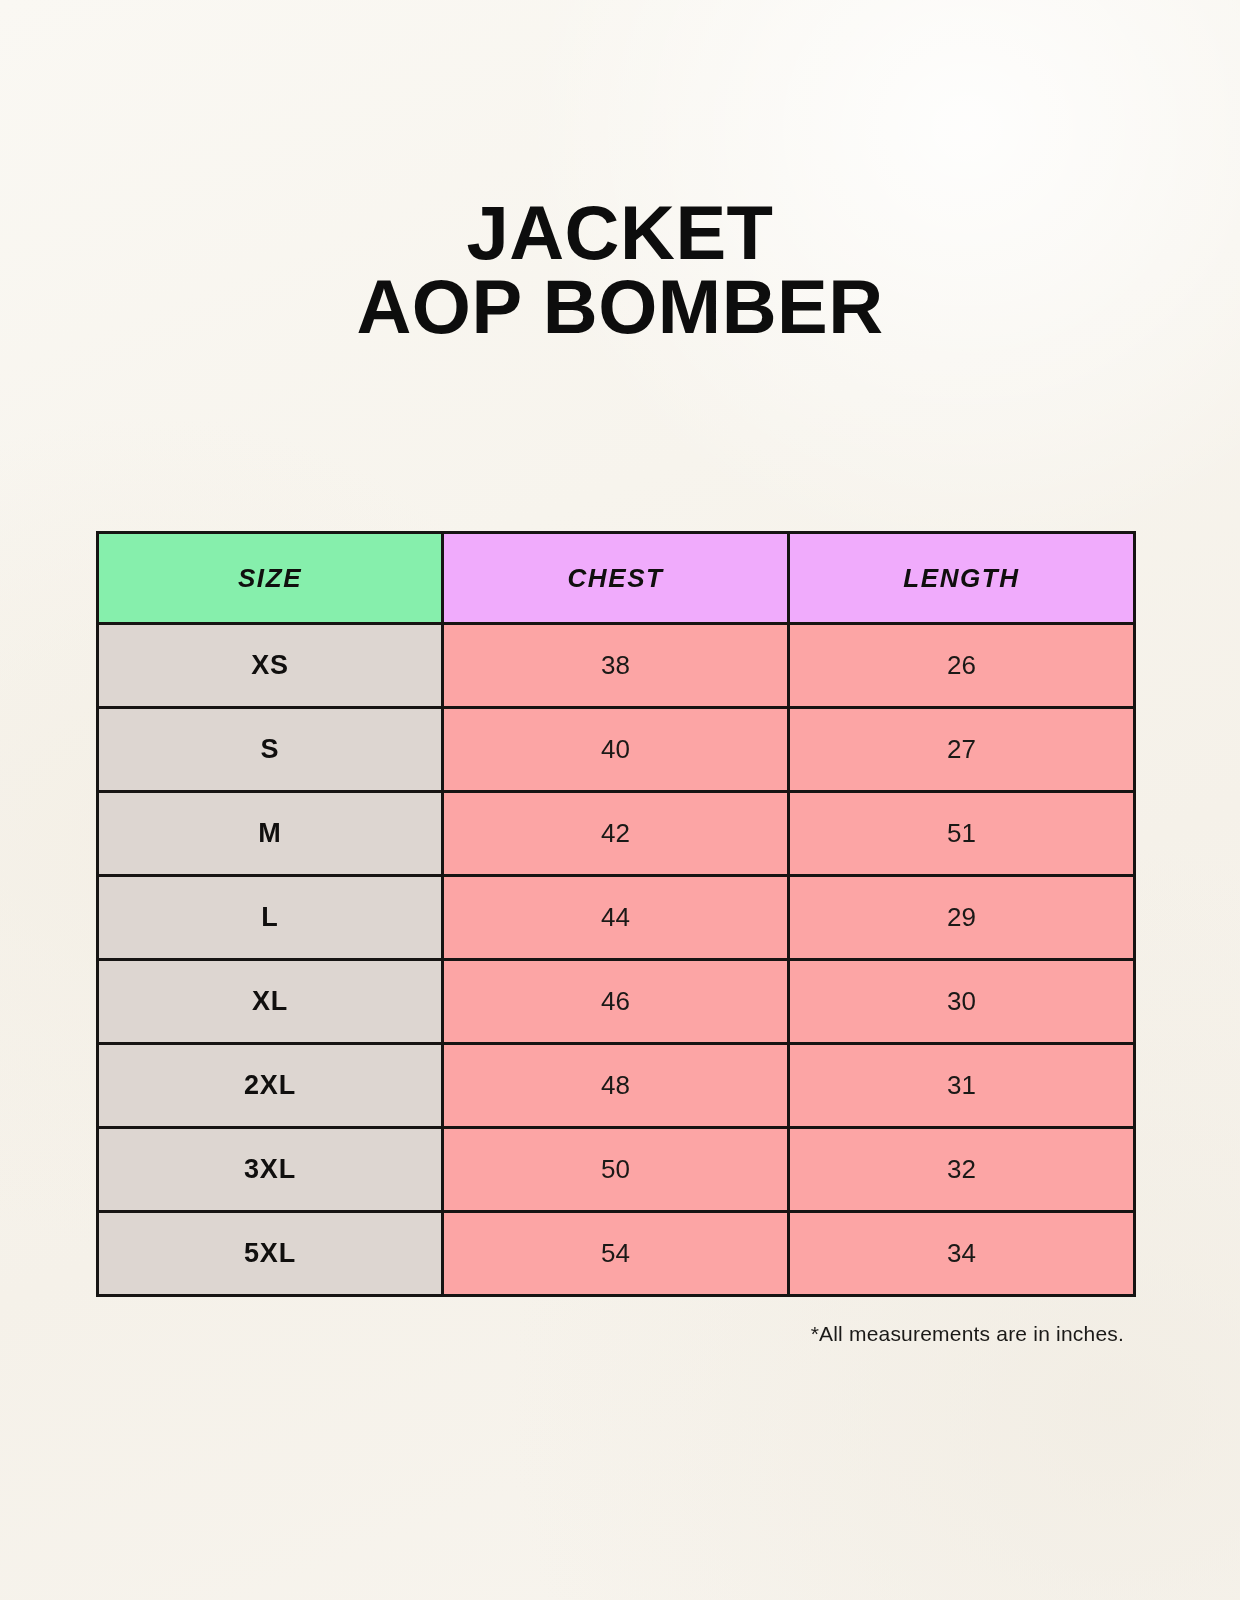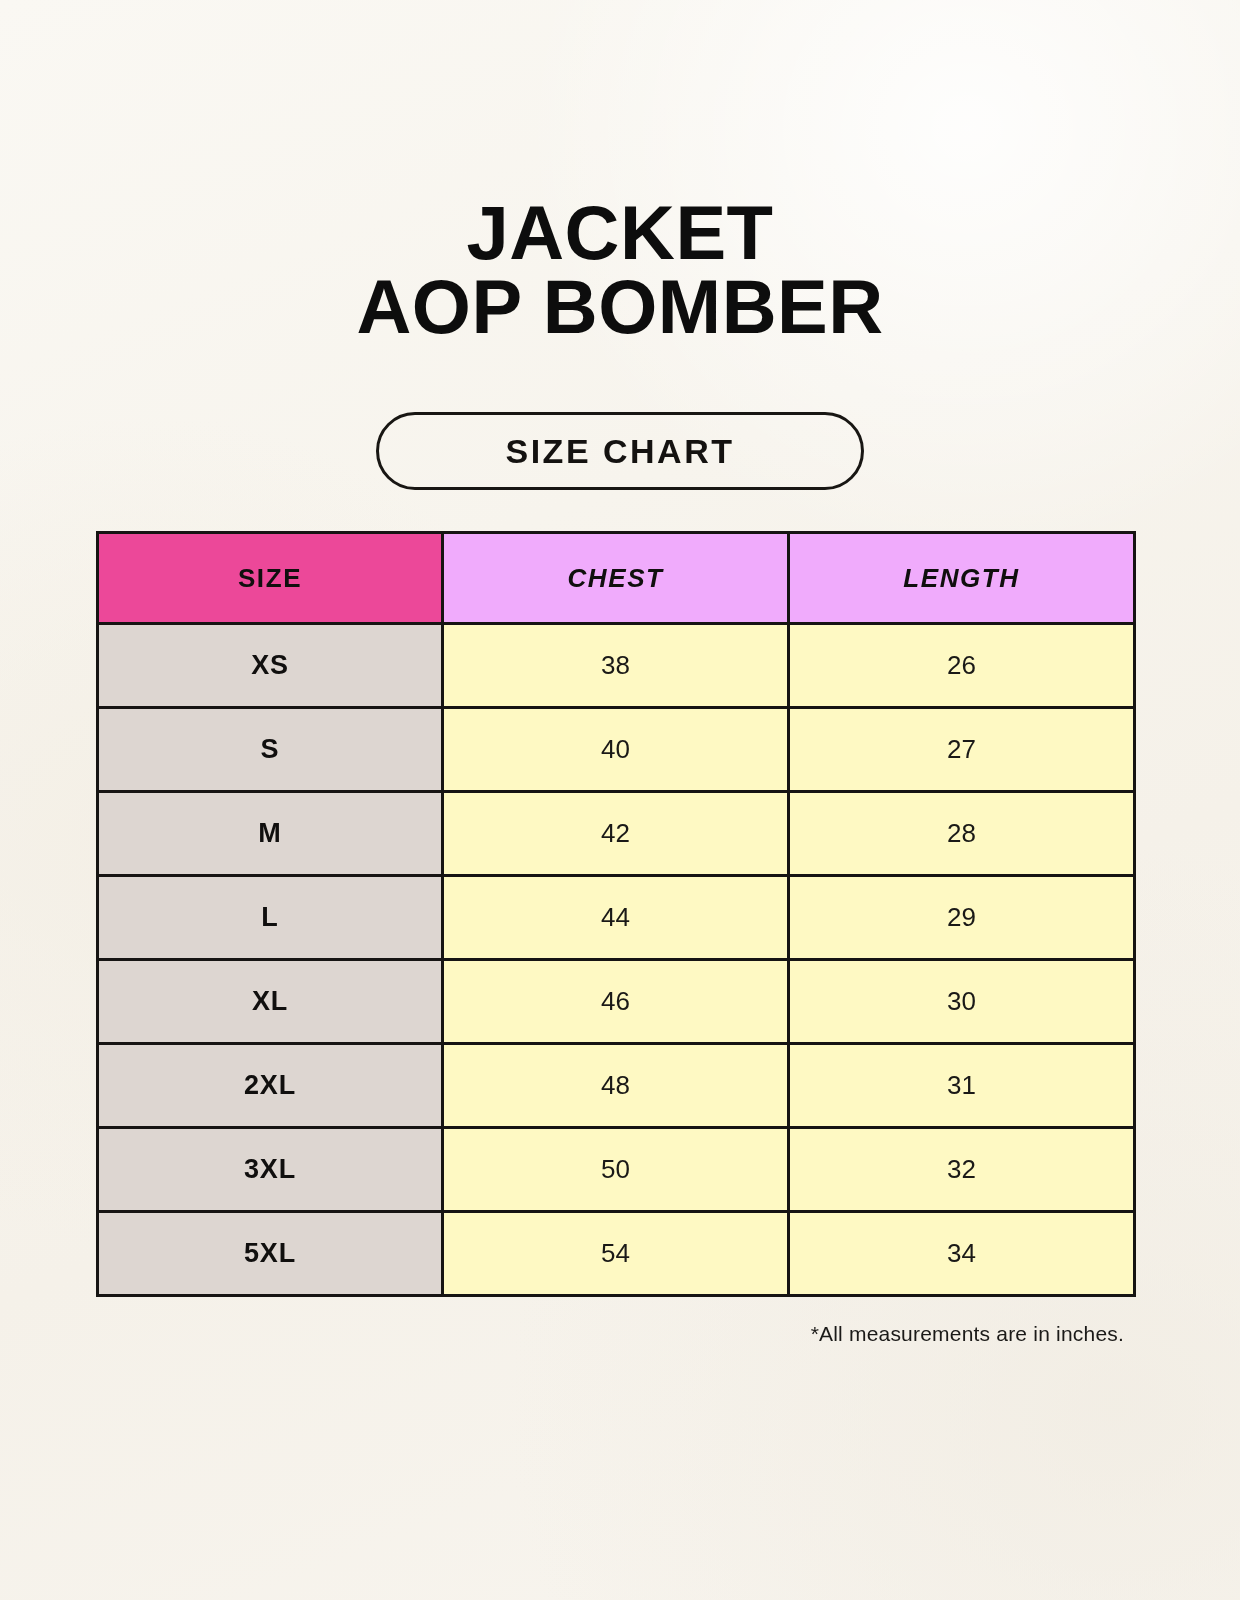--- a/index.html
+++ b/index.html
@@ -86,21 +86,22 @@
   table.size-table th,
   table.size-table td {
     border: 3px solid #161413;
     padding: 0;
     height: 81px;
     text-align: center;
     vertical-align: middle;
   }
   th.col-size {
     width: 342px;
-    background: #ec4899;
+    background: #86efac;
+    font-style: italic;
   }
   th.col-meas {
     width: 343px;
     background: #f0abfc;
     font-style: italic;
   }
   table.size-table thead th {
     height: 88px;
     font-size: 26px;
     font-weight: 700;
@@ -108,21 +109,21 @@
     color: #100f0e;
   }
   td.size-cell {
     background: #ddd6d1;
     font-size: 27px;
     font-weight: 700;
     letter-spacing: 0.8px;
     color: #100f0e;
   }
   td.val-cell {
-    background: #fef9c3;
+    background: #fca5a5;
     font-size: 26px;
     font-weight: 400;
     color: #1a1917;
   }
 
   .footnote {
     position: absolute;
     top: 1322px;
     left: 96px;
     width: 1028px;
@@ -138,25 +139,20 @@
 
 <div id="paper-texture"></div>
 
 <div id="page">
 
   <div class="title-block">
     <div class="title-line">JACKET</div>
     <div class="title-line">AOP BOMBER</div>
   </div>
 
-  <div class="pill-wrap">
-    <div class="pill">
-      <span class="pill-label">SIZE CHART</span>
-    </div>
-  </div>
 
   <div class="table-wrap">
     <table class="size-table">
       <thead>
         <tr>
           <th class="col-size">SIZE</th>
           <th class="col-meas">CHEST</th>
           <th class="col-meas">LENGTH</th>
         </tr>
       </thead>
@@ -167,21 +163,21 @@
           <td class="val-cell">26</td>
         </tr>
         <tr>
           <td class="size-cell">S</td>
           <td class="val-cell">40</td>
           <td class="val-cell">27</td>
         </tr>
         <tr>
           <td class="size-cell">M</td>
           <td class="val-cell">42</td>
-          <td class="val-cell">28</td>
+          <td class="val-cell">51</td>
         </tr>
         <tr>
           <td class="size-cell">L</td>
           <td class="val-cell">44</td>
           <td class="val-cell">29</td>
         </tr>
         <tr>
           <td class="size-cell">XL</td>
           <td class="val-cell">46</td>
           <td class="val-cell">30</td>

